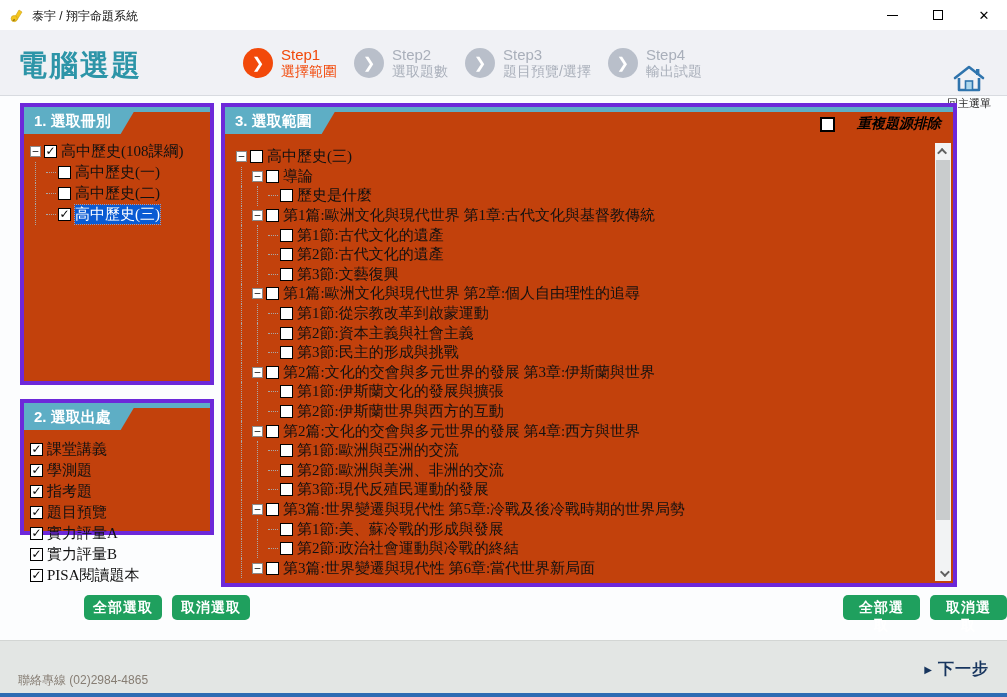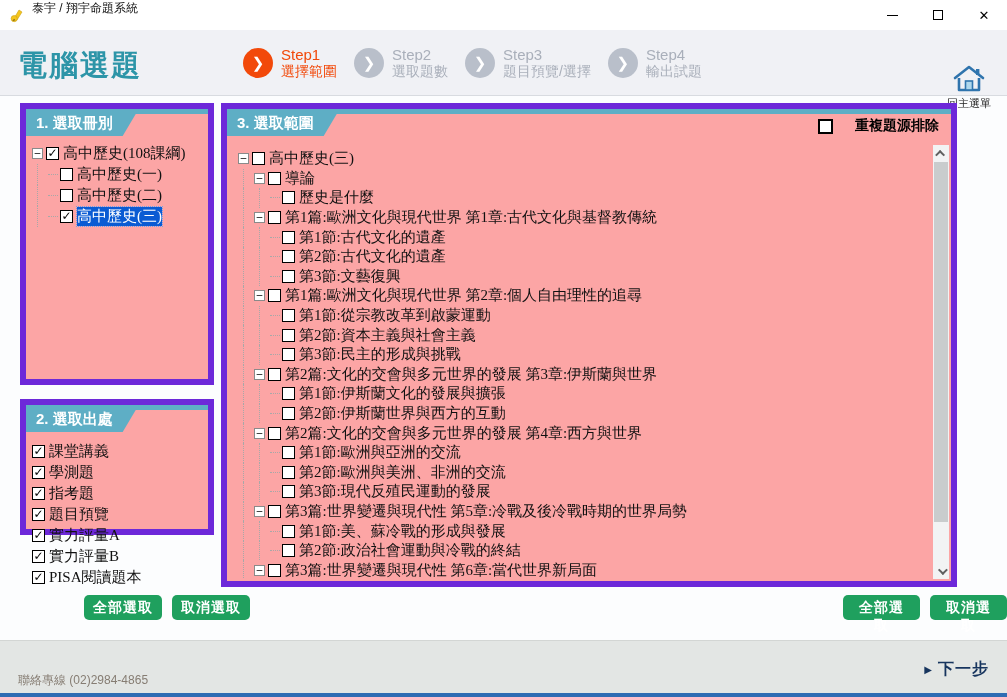--- a/index.html
+++ b/index.html
@@ -5,42 +5,42 @@
   * { margin:0; padding:0; box-sizing:border-box; }
   html,body { background:#888; }
   .app {
     position:relative; width:1007px; height:697px; background:#fcfdfe;
     font-family:"Liberation Sans","DejaVu Sans",sans-serif; overflow:hidden;
     margin:0 auto;
   }
   
   .titlebar { position:absolute; top:0; left:0; right:0; height:30px; background:#ffffff; }
   .app-icon { position:absolute; left:9px; top:7px; width:16px; height:16px; }
-  .win-title { position:absolute; left:32px; top:0; font-size:12px; color:#111; }
+  .win-title { position:absolute; left:32px; top:8px; font-size:12px; color:#111; }
   .win-controls { position:absolute; right:0; top:0; height:30px; display:flex; }
   .win-btn { width:46px; height:30px; display:flex; align-items:center; justify-content:center; cursor:pointer; }
   .glyph-min { width:11px; height:1px; background:#000; display:block; }
   .glyph-max { width:10px; height:10px; border:1px solid #000; display:block; }
   .glyph-close { font-size:13px; color:#000; line-height:1; }
   
   .header { position:absolute; top:30px; left:0; right:0; height:66px; background:#f0f1f5; border-bottom:1px solid #d8dbe0; }
   .page-title { position:absolute; left:18px; top:16px; font-size:29px; font-weight:bold; color:#2d95a8; letter-spacing:2px; }
   .steps { position:absolute; left:243px; top:0; height:66px; display:flex; align-items:center; gap:17px; }
   .step { display:flex; align-items:center; gap:8px; }
   .step-circle { width:30px; height:30px; border-radius:50%; background:#b9bfca; color:#fff;
     display:flex; align-items:center; justify-content:center; font-size:15px; font-weight:bold; }
   .step.active .step-circle { background:#f2490a; }
   .step-text { display:flex; flex-direction:column; line-height:17px; }
   .step-name { font-size:15px; color:#a9afba; }
   .step-label { font-size:14px; color:#a9afba; }
   .step.active .step-name, .step.active .step-label { color:#f2490a; }
   .home { position:absolute; right:10px; top:35px; width:56px; text-align:center; cursor:pointer; }
   .home-label { font-size:11px; color:#222; display:block; margin-top:0px; }
   
-  .panel { position:absolute; background:#fca5a5; border:6px solid #6d28d9; }
+  .panel { position:absolute; background:#c2410c; border:4px solid #6d28d9; }
   .panel-head { position:relative; height:28px; }
   .panel-head::before { content:""; position:absolute; top:0; left:0; right:0; height:5px; background:#5eaec5; }
   .badge { position:absolute; left:0; top:0; height:27px; padding:5px 26px 0 10px; background:#5eaec5;
     color:#fff; font-size:15px; font-weight:bold;
     clip-path:polygon(0 0,100% 0,calc(100% - 16px) 100%,0 100%); }
   .panel-books  { left:20px;  top:103px; width:194px; height:282px; }
   .panel-sources{ left:20px;  top:399px; width:194px; height:136px; }
   .panel-scope  { left:221px; top:103px; width:736px; height:484px; }
   
   .tree { padding:6px 2px 0 6px; overflow:hidden; }
@@ -55,21 +55,21 @@
   .cb { width:13px; height:13px; border:1px solid #000; background:#fff; color:#000;
     font-size:12px; line-height:11px; font-weight:bold; text-align:center; margin-right:4px; flex:none; cursor:pointer; }
   .cb.big { width:15px; height:15px; border:2px solid #000; line-height:11px; }
   .tlabel { font-family:"Liberation Serif","DejaVu Serif",serif; font-size:15px; color:#111; cursor:default; }
   .tlabel.selected { background:#0a5bd3; color:#fff; outline:1px dotted #6f9fe8; }
   
   .sources { padding:8px 0 0 6px; }
   .srow { display:flex; align-items:center; height:21px; }
   .srow .tlabel { font-size:15px; }
   
-  .exclude { position:absolute; top:8px; right:12px; display:flex; align-items:center; gap:18px; }
+  .exclude { position:absolute; top:8px; right:12px; display:flex; align-items:center; gap:18px;font-style:italic; }
   .exclude-label { font-size:14px; font-weight:bold; color:#000; }
   .scope-tree { position:absolute; top:36px; left:3px; right:20px; bottom:2px; padding:4px 0 0 8px; overflow:hidden; }
   .scrollbar { position:absolute; top:36px; right:2px; bottom:2px; width:16px; background:#f2f3f4; }
   .scroll-btn { position:absolute; left:0; width:16px; height:16px; display:flex; align-items:center; justify-content:center; cursor:pointer; }
   .scroll-up { top:0; } .scroll-down { bottom:0; }
   .chev { width:7px; height:7px; border-left:2px solid #606060; border-top:2px solid #606060; }
   .chev.up { transform:rotate(45deg) translateY(2px); }
   .chev.down { transform:rotate(225deg) translateY(2px); }
   .scroll-thumb { position:absolute; left:1px; width:14px; top:17px; height:360px; background:#c9cccd; cursor:pointer; }
   

